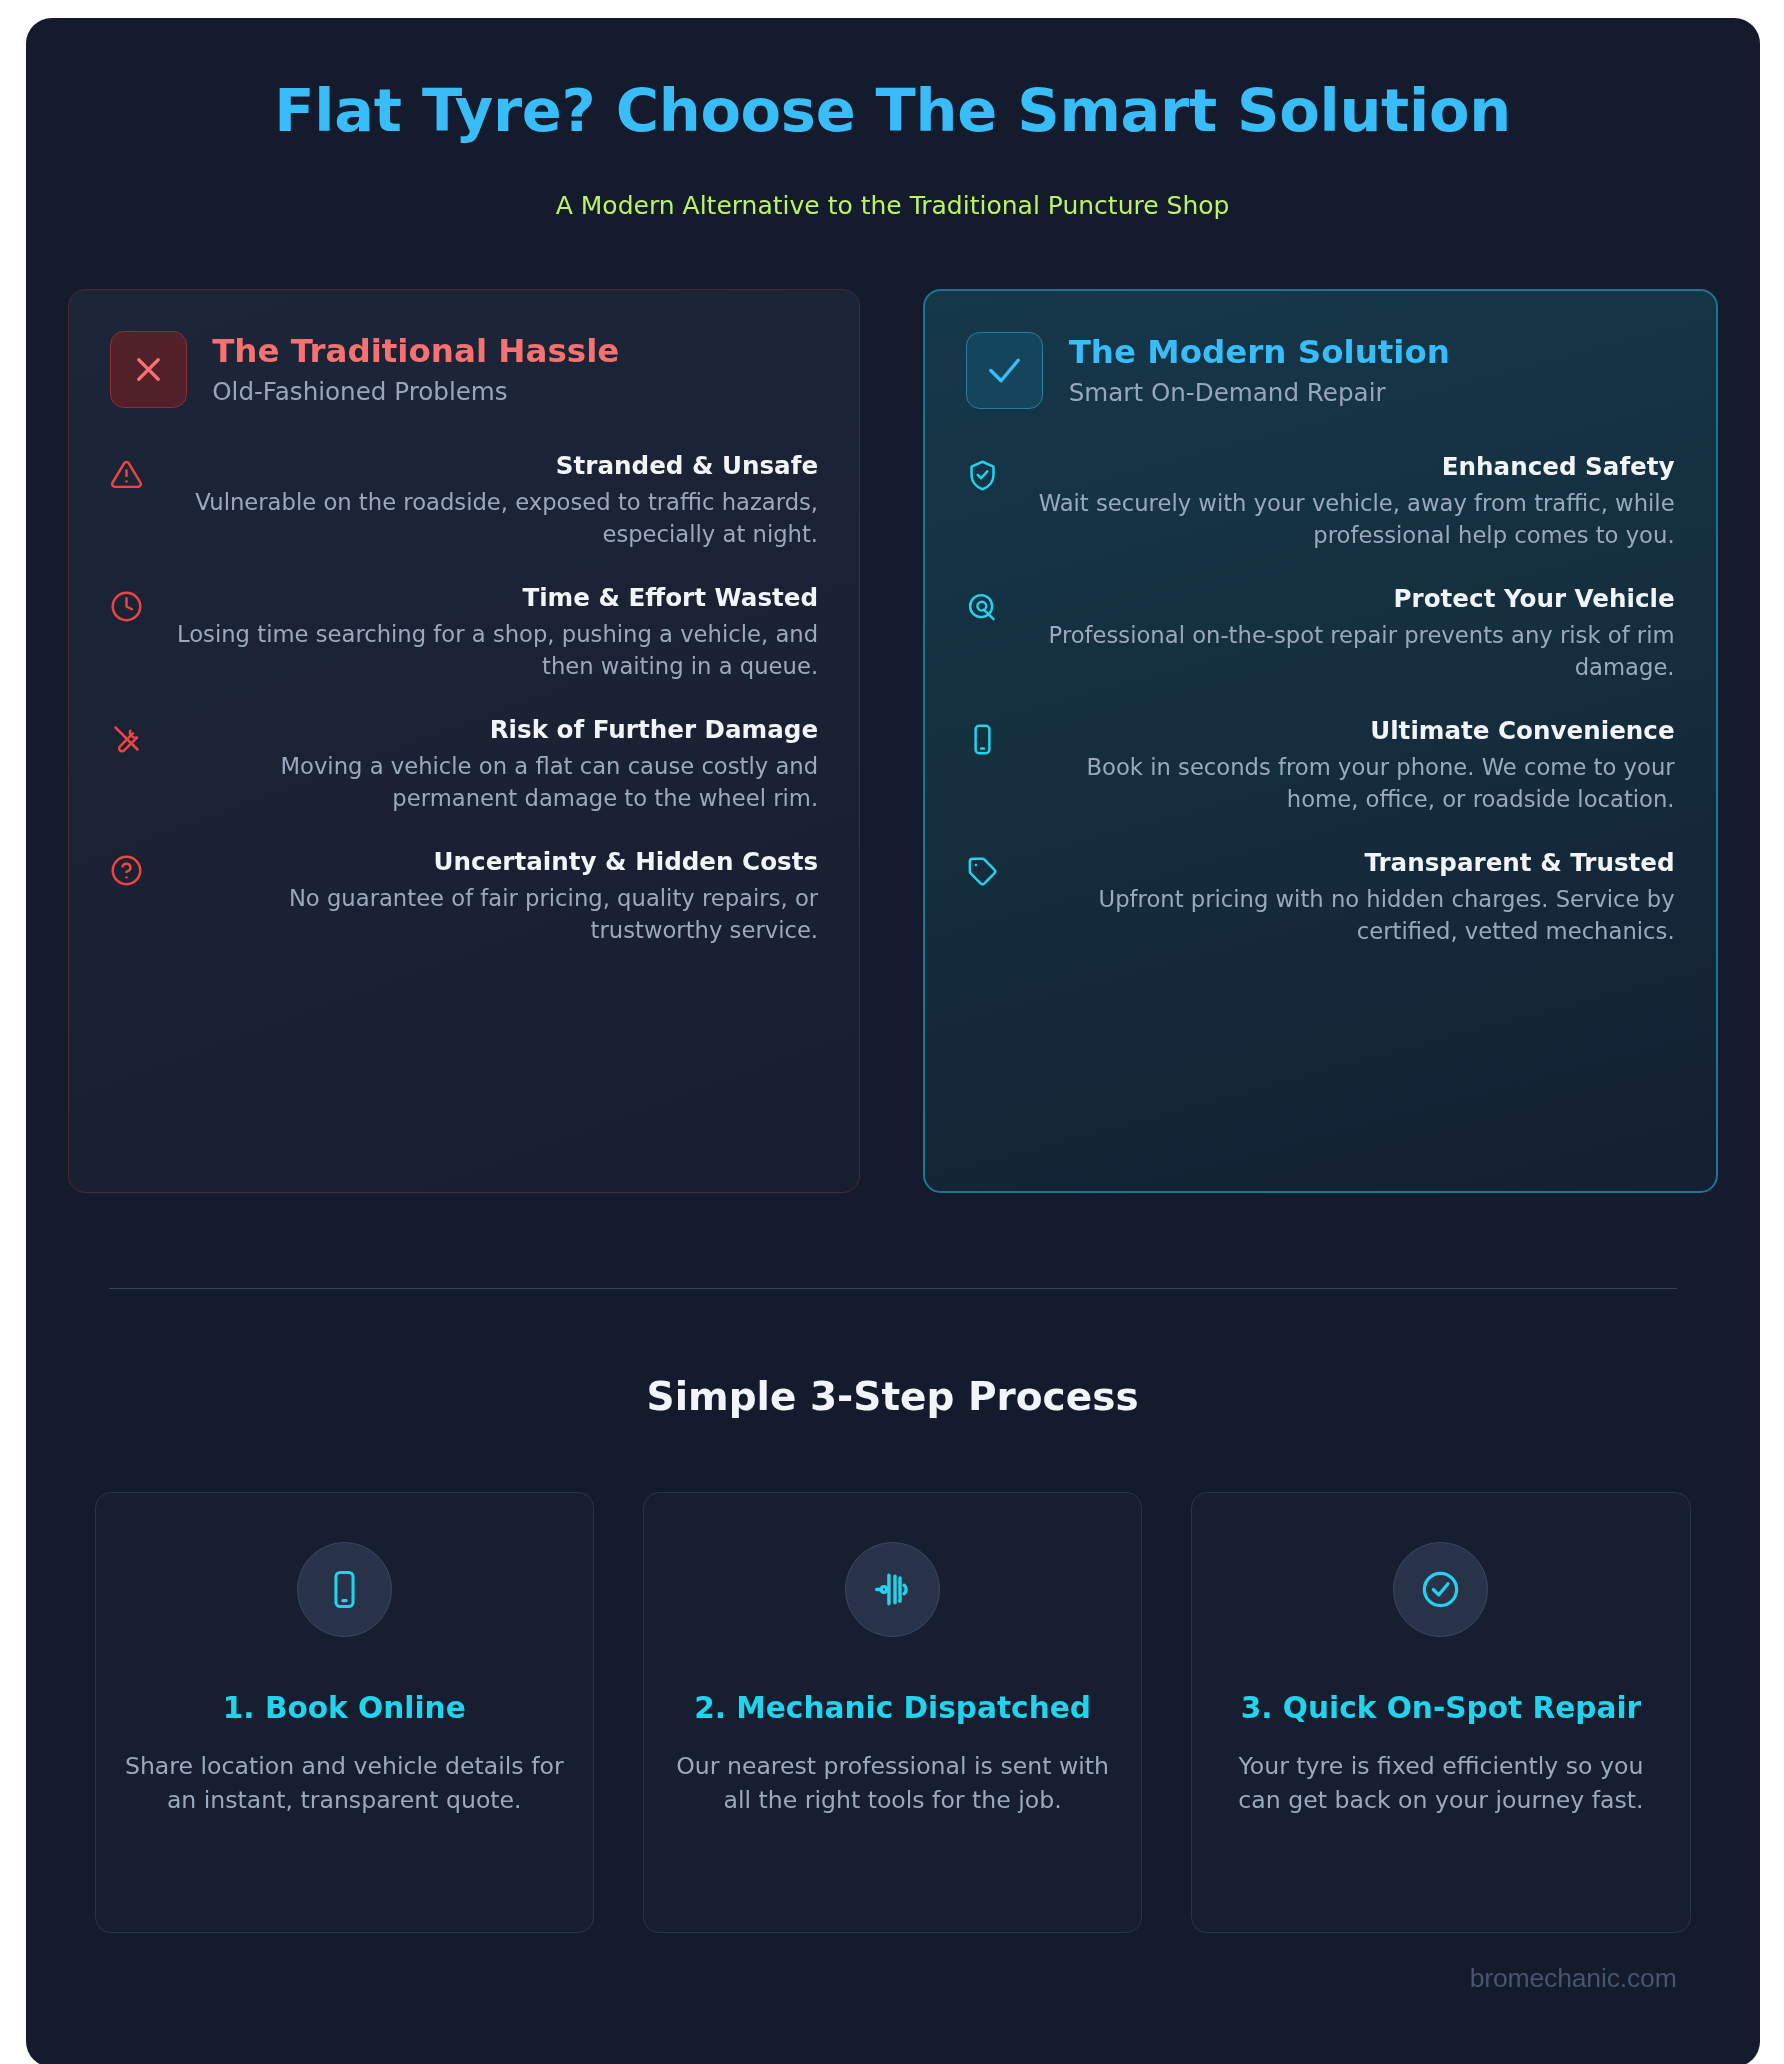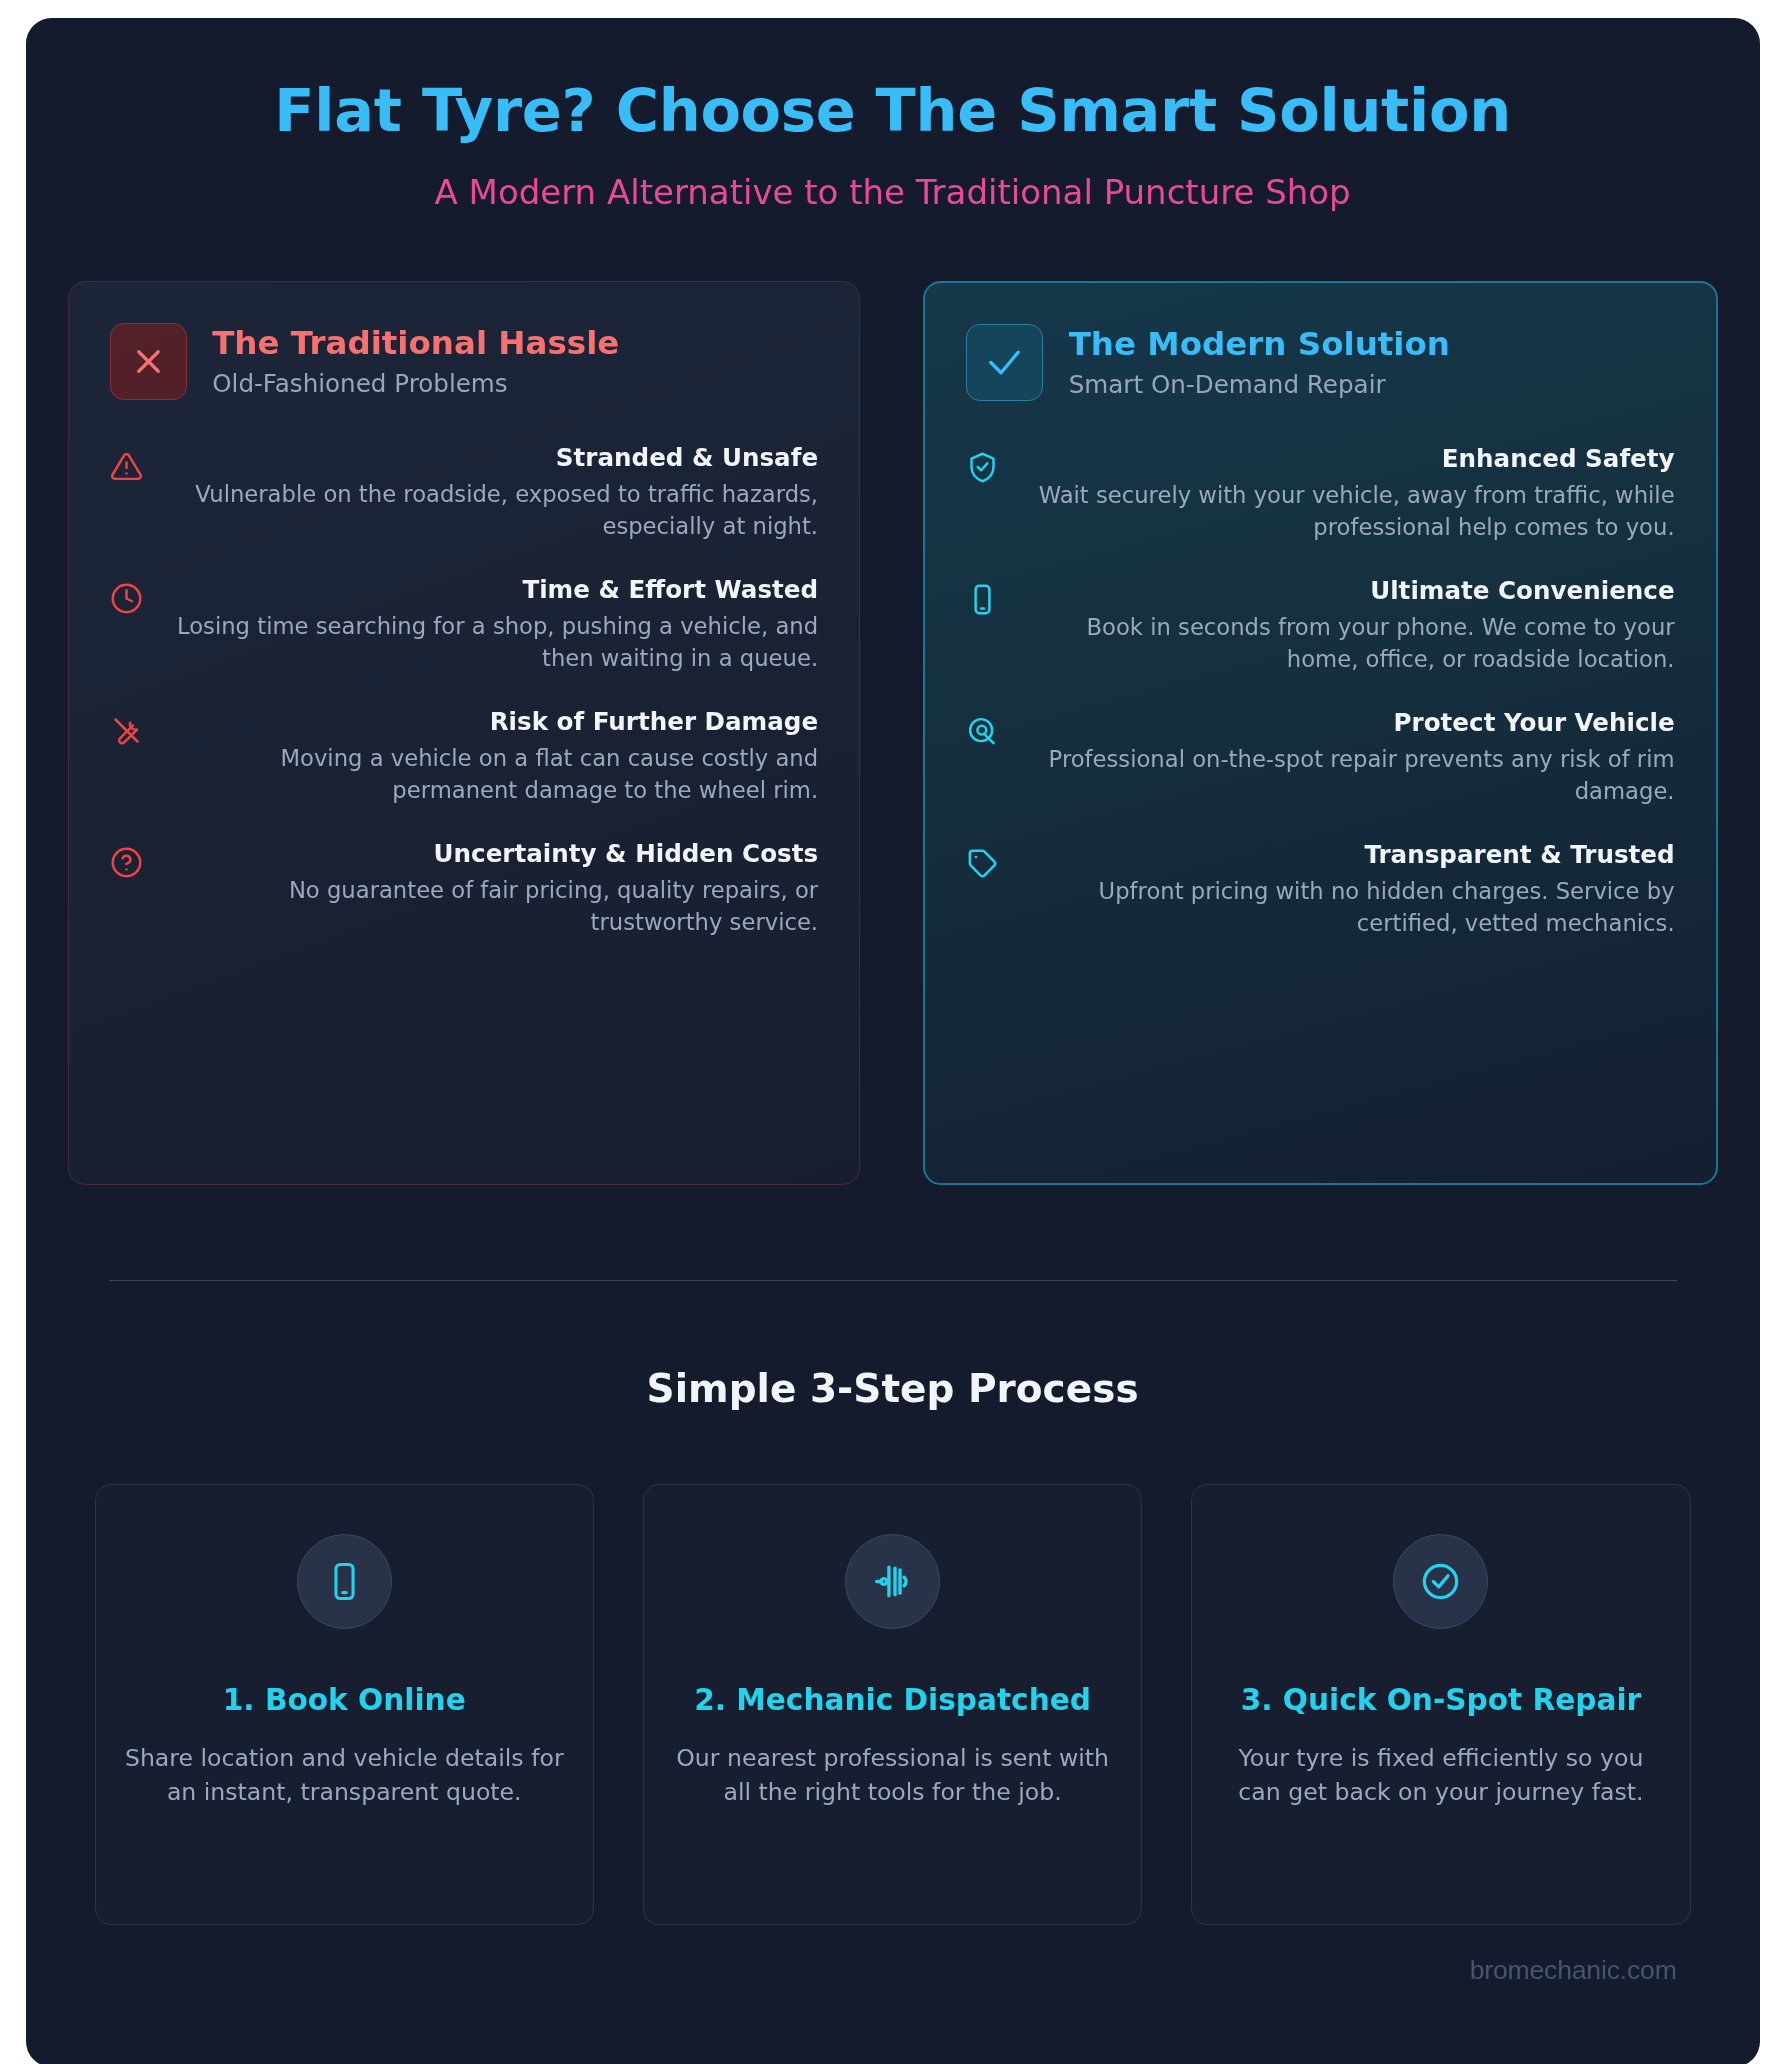--- a/index.html
+++ b/index.html
@@ -27,23 +27,23 @@
 
   .main-title {
     font-size: 59px;
     font-weight: bold;
     color: #38bdf8;
     letter-spacing: -0.3px;
     line-height: 1.1;
   }
 
   .subtitle {
-    margin-top: 28px;
-    font-size: 34px;
-    color: #ec4899;
+    margin-top: 47px;
+    font-size: 25px;
+    color: #bef264;
     font-weight: normal;
   }
 
   
   .compare {
     display: flex;
     gap: 63px;
     padding: 0 42px;
     margin-top: 69px;
     align-items: flex-start;
@@ -297,41 +297,41 @@
           </span>
           <div class="feat-body">
             <div class="feat-title">Enhanced Safety</div>
             <div class="feat-desc">Wait securely with your vehicle, away from traffic, while professional help comes to you.</div>
           </div>
         </div>
 
         <div class="feat">
           <span class="feat-icon">
             <svg width="33" height="33" viewBox="0 0 24 24" fill="none" stroke="#22d3ee" stroke-width="1.8" stroke-linecap="round" stroke-linejoin="round">
-              <rect x="7" y="2" width="10" height="20" rx="2.5"></rect>
-              <line x1="11" y1="18.5" x2="13" y2="18.5"></line>
-            </svg>
-          </span>
-          <div class="feat-body">
-            <div class="feat-title">Ultimate Convenience</div>
-            <div class="feat-desc">Book in seconds from your phone. We come to your home, office, or roadside location.</div>
-          </div>
-        </div>
-
-        <div class="feat">
-          <span class="feat-icon">
-            <svg width="33" height="33" viewBox="0 0 24 24" fill="none" stroke="#22d3ee" stroke-width="1.8" stroke-linecap="round" stroke-linejoin="round">
               <circle cx="11" cy="11" r="8"></circle>
               <circle cx="11.5" cy="11" r="3.2"></circle>
               <path d="M13 13.5 20 20.5"></path>
             </svg>
           </span>
           <div class="feat-body">
             <div class="feat-title">Protect Your Vehicle</div>
             <div class="feat-desc">Professional on-the-spot repair prevents any risk of rim damage.</div>
+          </div>
+        </div>
+
+        <div class="feat">
+          <span class="feat-icon">
+            <svg width="33" height="33" viewBox="0 0 24 24" fill="none" stroke="#22d3ee" stroke-width="1.8" stroke-linecap="round" stroke-linejoin="round">
+              <rect x="7" y="2" width="10" height="20" rx="2.5"></rect>
+              <line x1="11" y1="18.5" x2="13" y2="18.5"></line>
+            </svg>
+          </span>
+          <div class="feat-body">
+            <div class="feat-title">Ultimate Convenience</div>
+            <div class="feat-desc">Book in seconds from your phone. We come to your home, office, or roadside location.</div>
           </div>
         </div>
 
         <div class="feat">
           <span class="feat-icon">
             <svg width="33" height="33" viewBox="0 0 24 24" fill="none" stroke="#22d3ee" stroke-width="1.8" stroke-linecap="round" stroke-linejoin="round">
               <path d="M20.6 13.4 13.4 20.6a2 2 0 0 1-2.8 0l-7.2-7.2A2 2 0 0 1 2.8 12V4.8A2 2 0 0 1 4.8 2.8H12a2 2 0 0 1 1.4.6l7.2 7.2a2 2 0 0 1 0 2.8z"></path>
               <line x1="7.2" y1="7.2" x2="7.21" y2="7.2"></line>
             </svg>
           </span>

